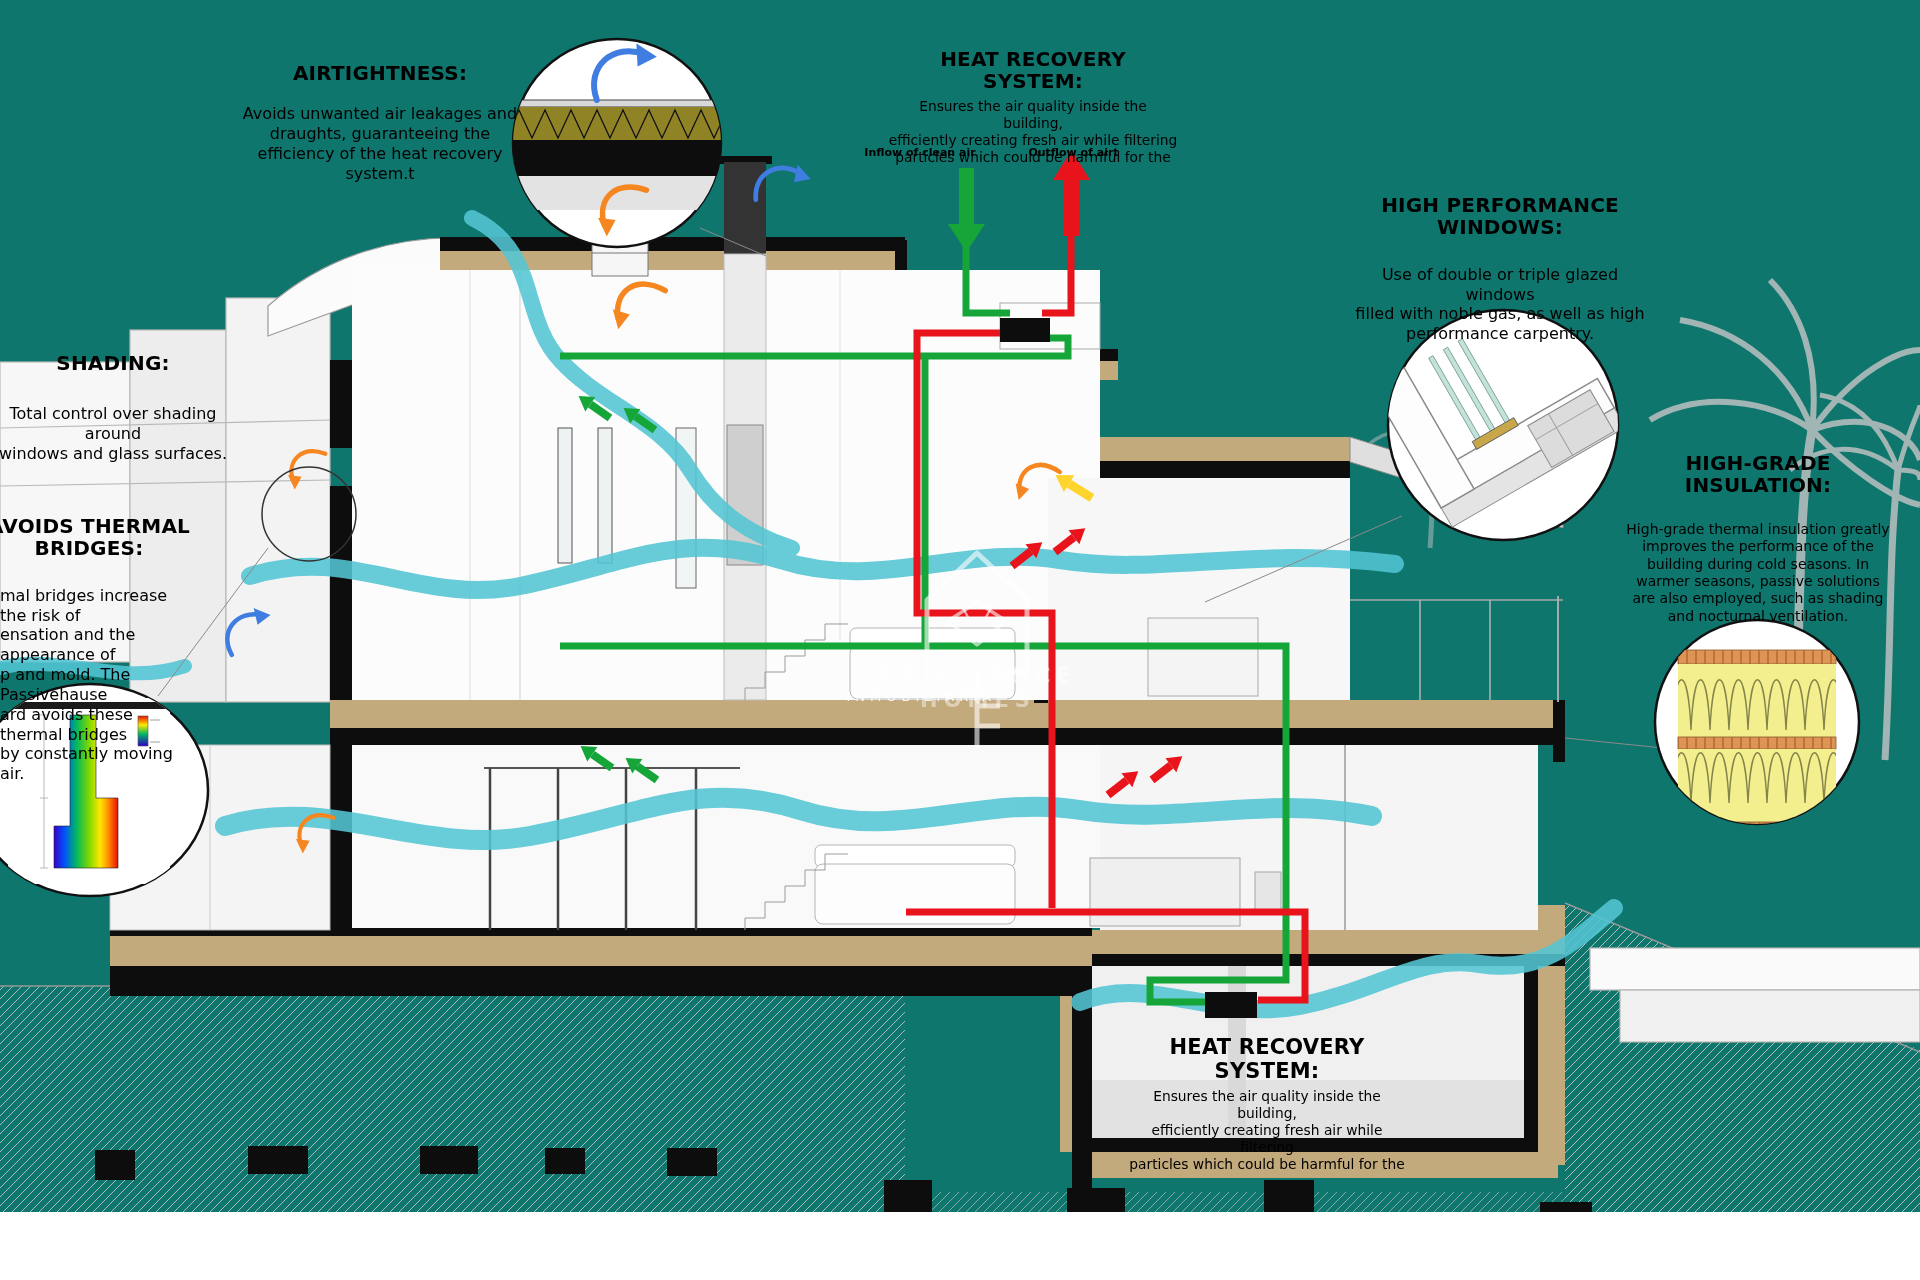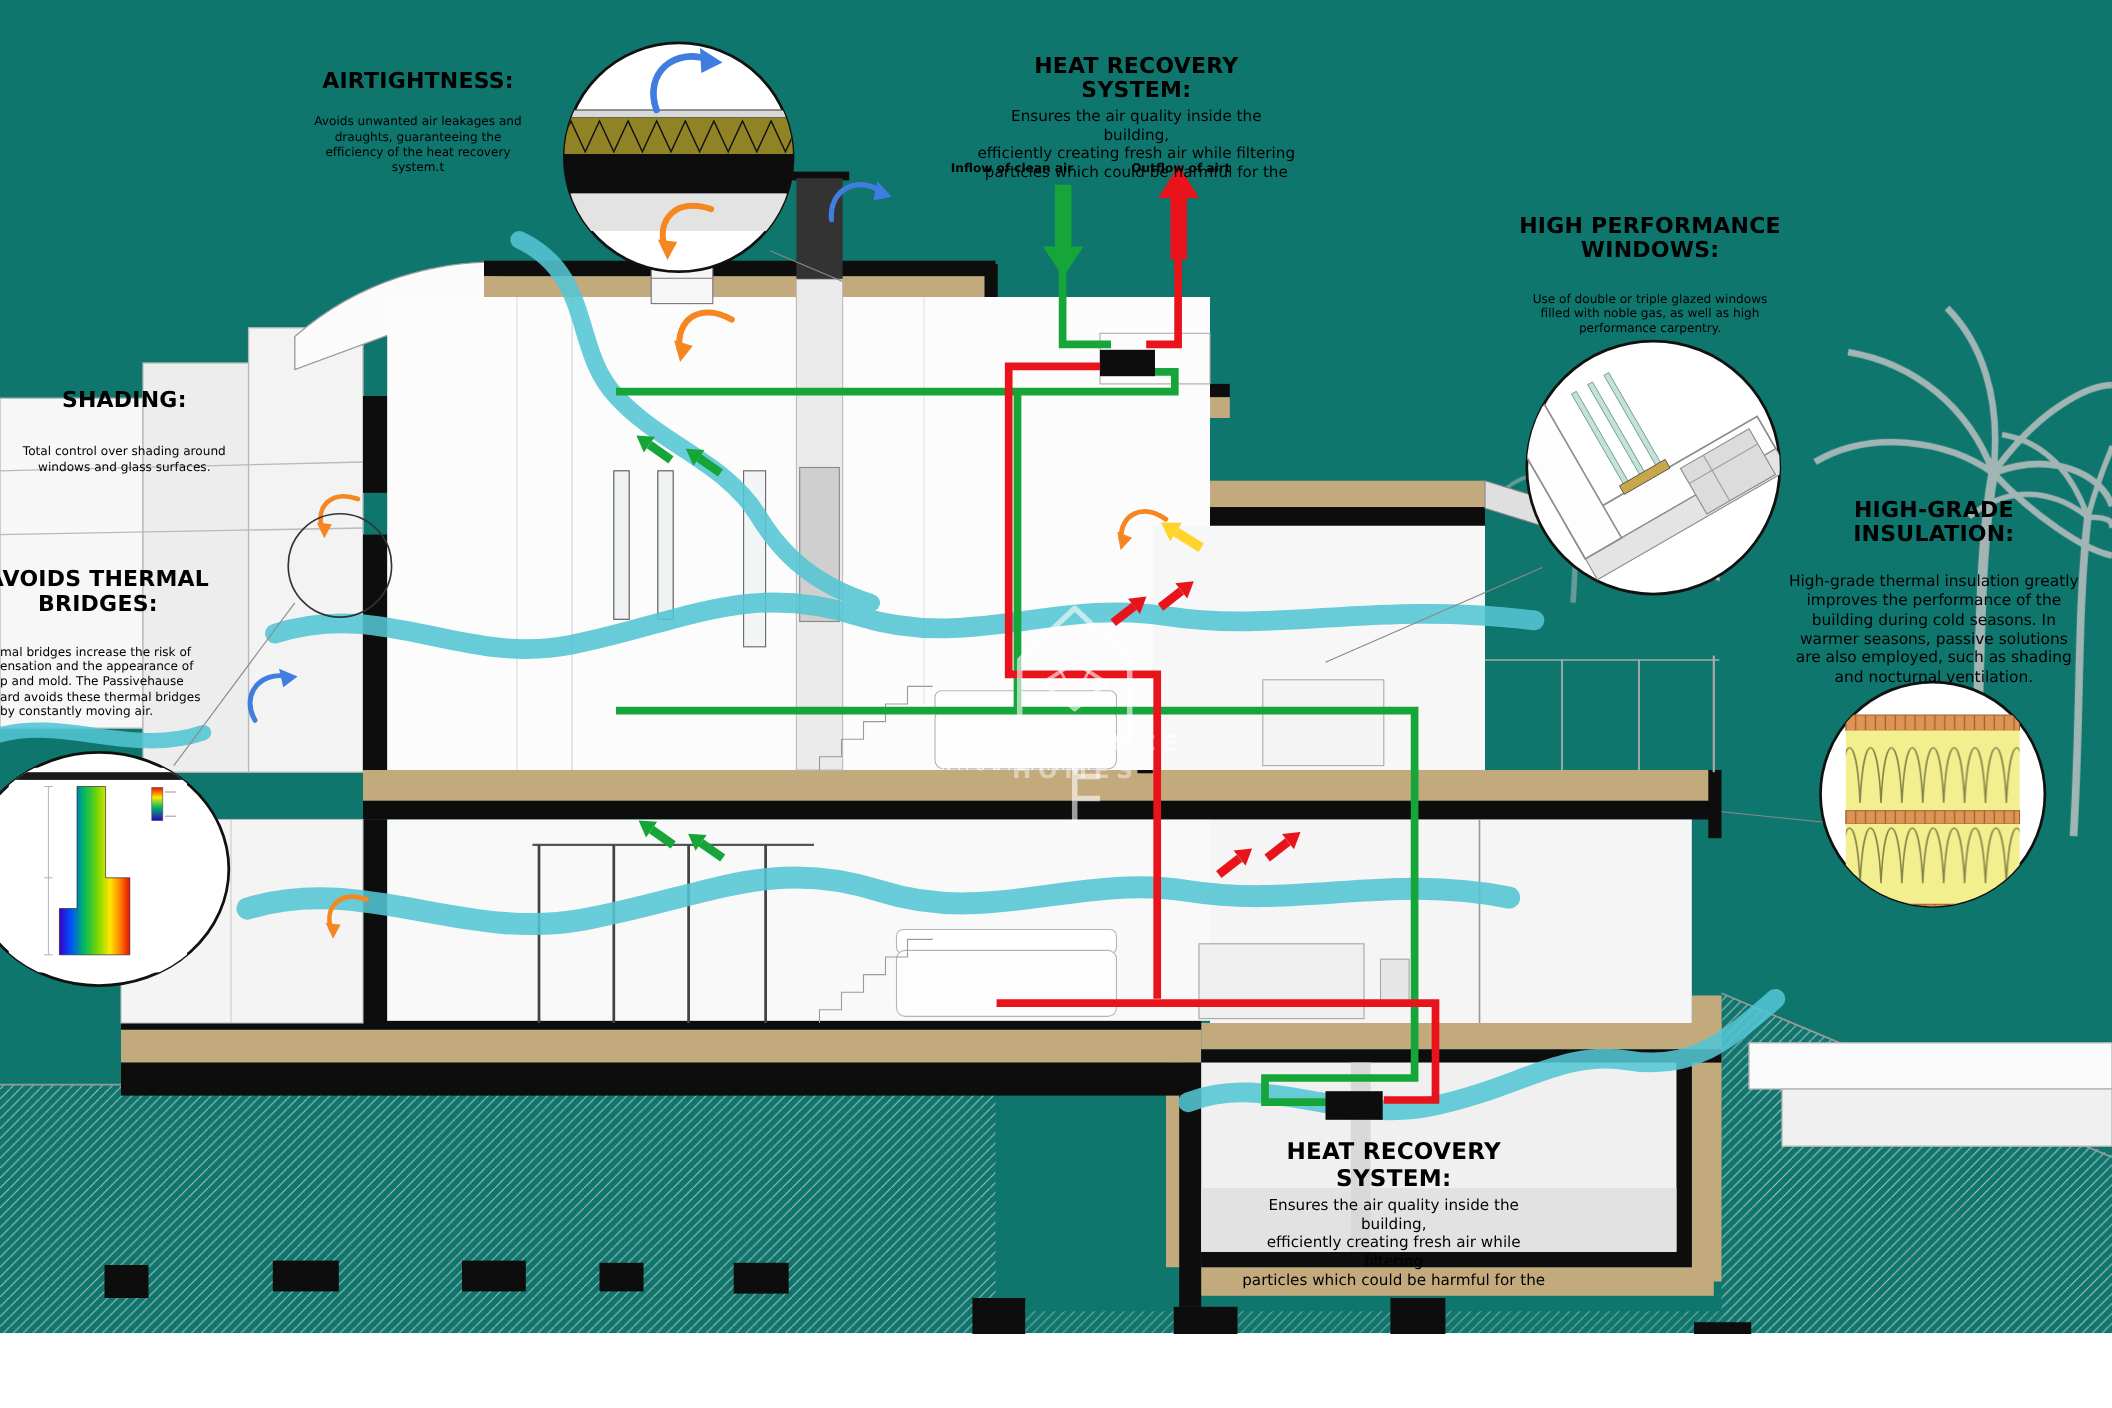--- a/index.html
+++ b/index.html
@@ -1,21 +1,21 @@
 <!DOCTYPE html>
 <html><head>
 <meta charset="utf-8">
 <style>
   html,body{margin:0;padding:0;background:#fff;}
   .canvas{position:relative;width:1920px;height:1212px;overflow:hidden;background:#0f766e;
           font-family:"DejaVu Sans","Liberation Sans",sans-serif;}
   .canvas svg{position:absolute;left:0;top:0;}
   .ann{position:absolute;text-align:center;color:#000;}
   .ann h2{font-size:20px;line-height:1.12;font-weight:bold;margin:0 0 20px 0;white-space:pre-line;letter-spacing:.2px;}
-  .ann p{font-size:11px;line-height:1.24;margin:0;white-space:pre-line;}
+  .ann p{font-size:16px;line-height:1.24;margin:0;white-space:pre-line;}
   .ann.tight h2{margin-bottom:5px;}
   .ann .left-clip{text-align:left;}
   .flowlabel{position:absolute;font-size:11px;font-weight:bold;text-align:center;color:#000;}
   .wm-brand{position:absolute;left:828px;top:664px;width:300px;text-align:center;
             font-size:21px;font-weight:bold;letter-spacing:6px;color:rgba(255,255,255,.45);}
   .wm-sub{position:absolute;left:826px;top:689px;width:170px;text-align:right;
           font-size:13px;letter-spacing:5px;color:rgba(255,255,255,.85);}
 </style>
 </head>
 <body>

